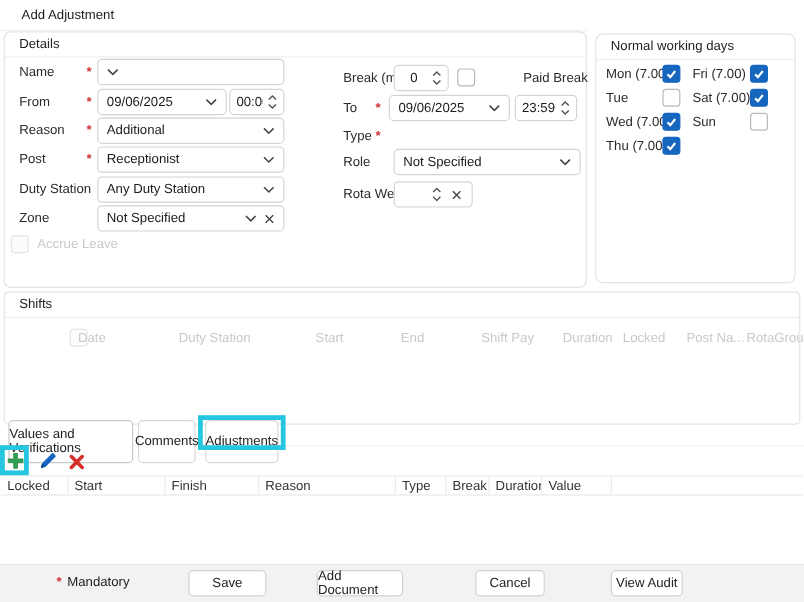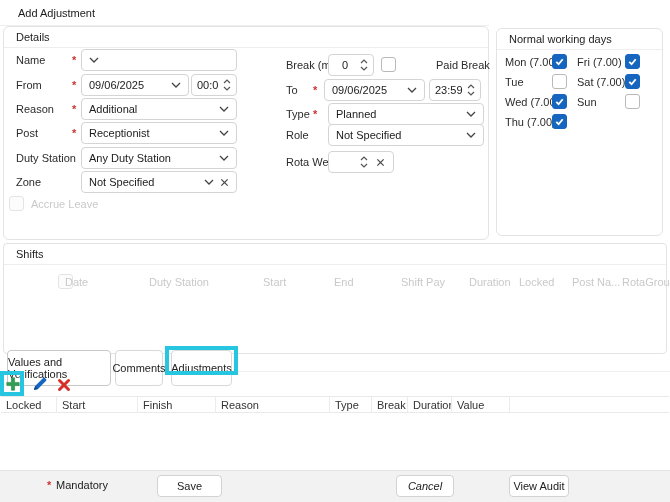--- a/index.html
+++ b/index.html
@@ -164,28 +164,20 @@
             <path d="M1 4l3-3 3 3" stroke="#555" stroke-width="1.2" fill="none"></path>
           </svg>
           <svg width="8" height="5" viewBox="0 0 8 5">
             <path d="M1 1l3 3 3-3" stroke="#555" stroke-width="1.2" fill="none"></path>
           </svg>
         </span>
     </div>
 
     <span class="lbl" style="left:282px;top:81px;">Type</span>
     <span class="ast" style="left:309px;top:81px;">*</span>
-    <div class="ctl" style="left:324px;top:76px;width:156px;">
-      <span class="val">Planned</span>
-      <span class="icn">
-          <svg width="10" height="6" viewBox="0 0 10 6">
-            <path d="M1 1l4 4 4-4" stroke="#444" stroke-width="1.3" fill="none"></path>
-          </svg>
-        </span>
-    </div>
 
     <span class="lbl" style="left:282px;top:102px;">Role</span>
     <div class="ctl" style="left:324px;top:97px;width:156px;">
       <span class="val">Not Specified</span>
       <span class="icn">
           <svg width="10" height="6" viewBox="0 0 10 6">
             <path d="M1 1l4 4 4-4" stroke="#444" stroke-width="1.3" fill="none"></path>
           </svg>
         </span>
     </div>
@@ -313,21 +305,24 @@
     <div class="gc" style="width:58px;">Value</div>
     <div class="gc" style="flex:1;border-right:none;"></div>
   </div>
 
   <div class="footer">
     <span class="ast" style="left:47px;top:8px;">*</span>
     <span class="lbl" style="left:56px;top:8px;color:#222;">Mandatory</span>
     <div class="btn" style="left:141px;top:4px;width:65px;">
       <span>Save</span>
     </div>
-    <div class="btn" style="left:380px;top:4px;width:58px;font-style:italic;">
+    <div class="btn" style="left:248px;top:4px;width:72px;">
+      <span>Add Document</span>
+    </div>
+    <div class="btn" style="left:380px;top:4px;width:58px;">
       <span>Cancel</span>
     </div>
     <div class="btn" style="left:493px;top:4px;width:60px;">
       <span>View Audit</span>
     </div>
   </div>
 
 </div>
 
 </body></html>

